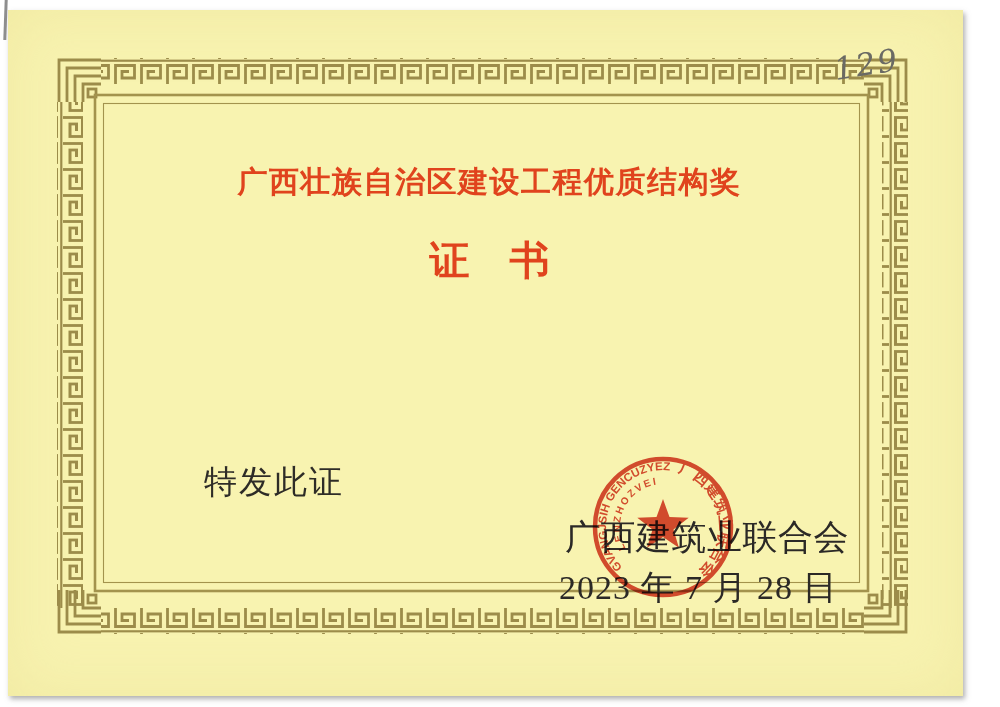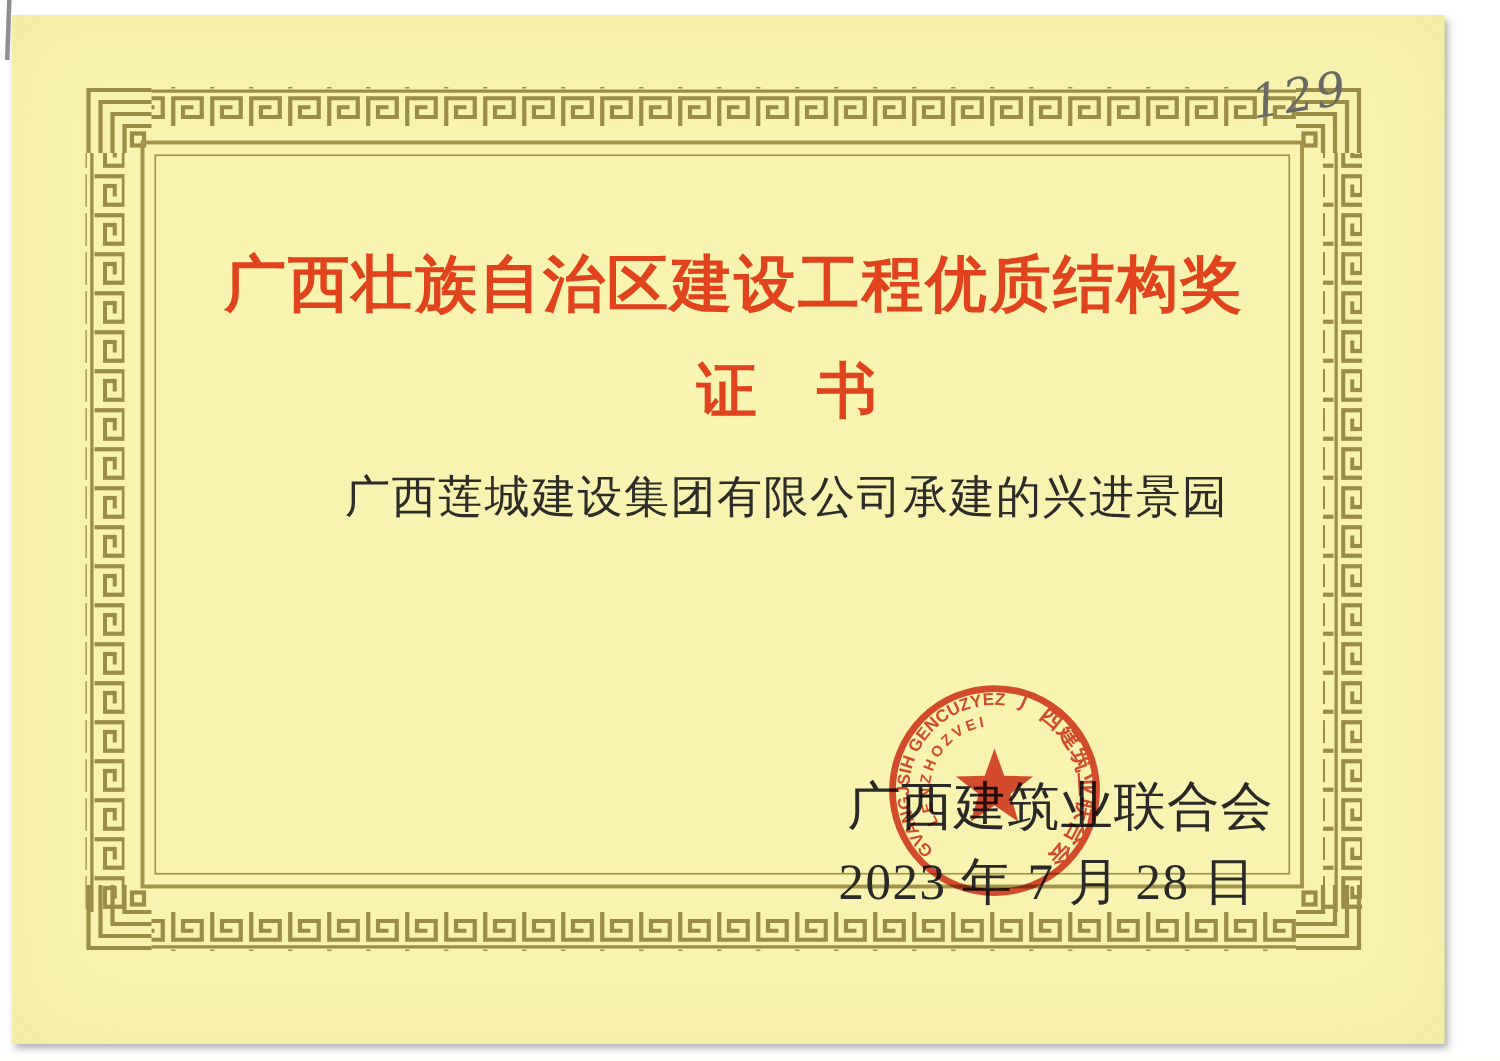--- a/index.html
+++ b/index.html
@@ -6,24 +6,24 @@
   #stage{position:relative;width:1000px;height:707px;background:#ffffff;overflow:hidden;
          font-family:"Liberation Serif","DejaVu Serif",serif;}
   #paper{position:absolute;left:8px;top:10px;width:955px;height:686px;
          background:#f8f3b0;
          box-shadow:2px 3px 5px rgba(110,110,110,.55), inset 0 0 60px rgba(235,225,150,.5);}
   .scan-edge{position:absolute;left:4px;top:0;width:3px;height:40px;background:#8e8e8e;
          transform:rotate(2deg);}
   #border-svg{position:absolute;left:0;top:0;}
   .title{position:absolute;left:95px;top:152px;width:773px;text-align:center;
          font-family:"Liberation Sans","DejaVu Sans",sans-serif;
-         font-size:41px;font-weight:700;letter-spacing:1.5px;color:#e0431d;white-space:nowrap;}
+         font-size:30px;font-weight:700;letter-spacing:1.5px;color:#e0431d;white-space:nowrap;}
   .doctype{position:absolute;left:95px;top:223px;width:773px;text-align:center;
          font-family:"Liberation Sans","DejaVu Sans",sans-serif;
-         font-size:40px;font-weight:700;color:#e0431d;white-space:nowrap;margin-left:35px;}
+         font-size:40px;font-weight:700;color:#e0431d;white-space:nowrap;}
   .line{position:absolute;color:#2e2c27;white-space:nowrap;}
   .l1{left:222px;top:301px;font-size:30px;letter-spacing:1px;}
   .l2{left:133px;top:349px;font-size:33px;}
   .l3{left:133px;top:398px;font-size:33px;letter-spacing:.5px;}
   .l4{left:196px;top:450px;font-size:33px;letter-spacing:2px;}
   .script{letter-spacing:0;}
   .issuer{position:absolute;left:557px;top:504px;font-size:35px;color:#2b2926;
          letter-spacing:.5px;white-space:nowrap;z-index:3;}
   .date{position:absolute;left:551px;top:555px;font-size:34px;color:#2b2926;
          letter-spacing:1px;white-space:nowrap;z-index:3;}
@@ -74,21 +74,21 @@
       <use href="#corner" transform="translate(49,624) scale(1,-1)"></use>
       <use href="#corner" transform="translate(900,624) scale(-1,-1)"></use>
 
       <rect x="87" y="85" width="773" height="496" fill="none" stroke="#a3934d" stroke-width="2.6"></rect>
       <rect x="95.5" y="93.5" width="756" height="479" fill="none" stroke="#a3934d" stroke-width="1.1"></rect>
     </svg>
 
     <div class="title">广西壮族自治区建设工程优质结构奖</div>
     <div class="doctype">证　书</div>
 
-    <div class="line l1">广西莲城建设集团有限公司承建的兴进景园</div>
+    <div class="line l4">特发此证</div>
 
     <div class="issuer">广西建筑业联合会</div>
     <div class="date">2023 年 7 月 28 日</div>
 
     <svg class="seal" width="160" height="160" viewBox="0 0 160 160">
       <defs>
         <path id="arcOuterLatin" d="M39.7,120.3 A57,57 0 0 1 89.9,23.9" fill="none"></path>
         <path id="arcOuterCjk" d="M94.8,24.9 A57,57 0 0 1 112.7,126.7" fill="none"></path>
         <path id="arcInner" d="M42.8,101.5 A43,43 0 0 1 78.5,37.0" fill="none"></path>
       </defs>

